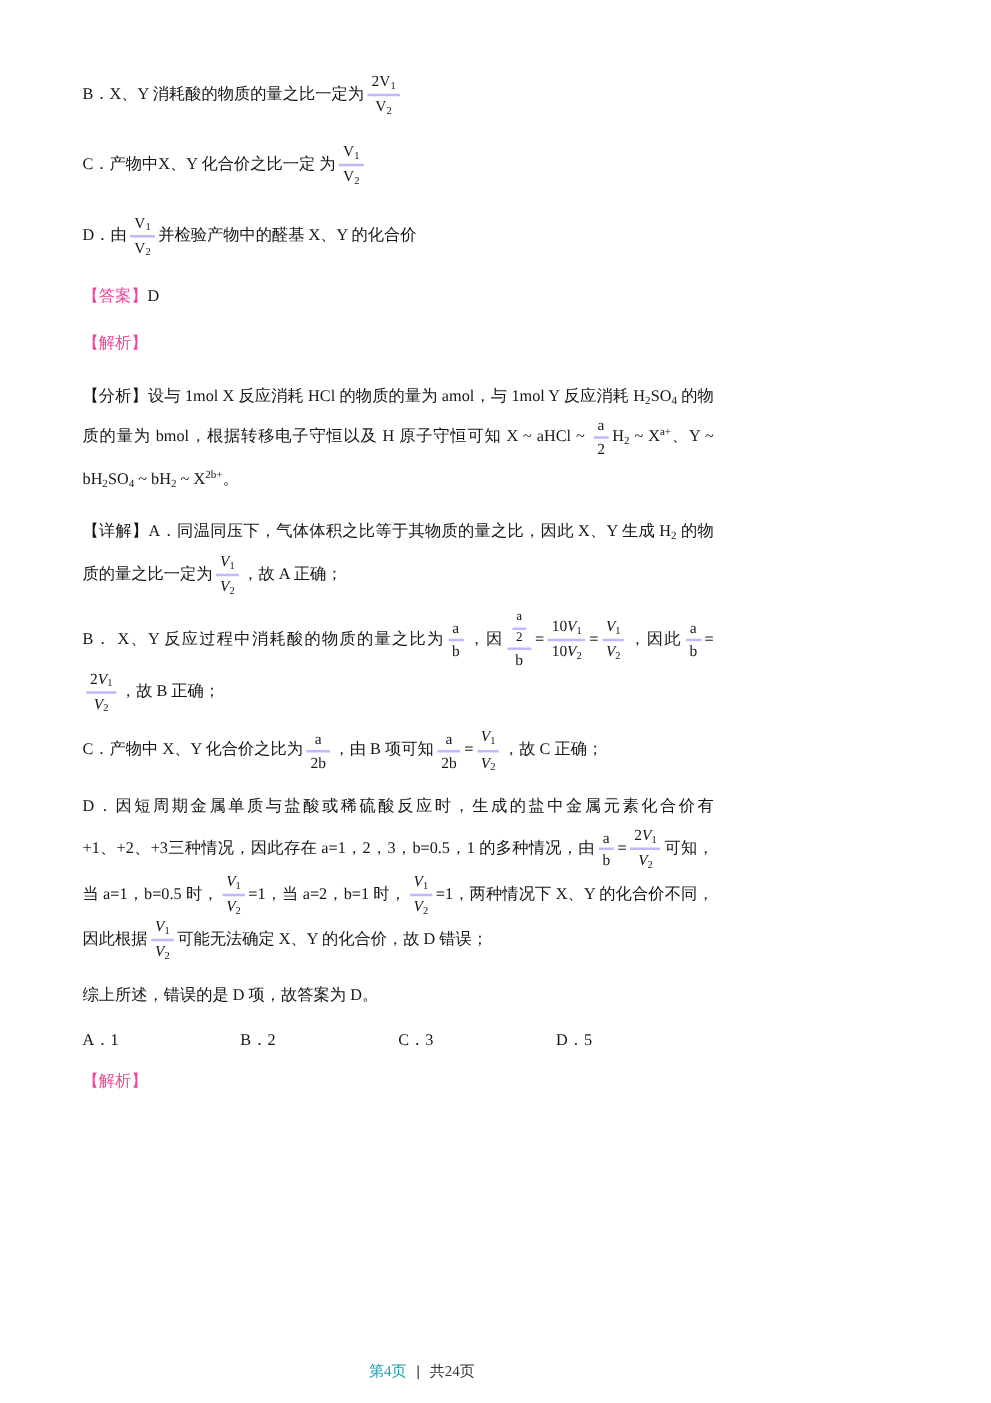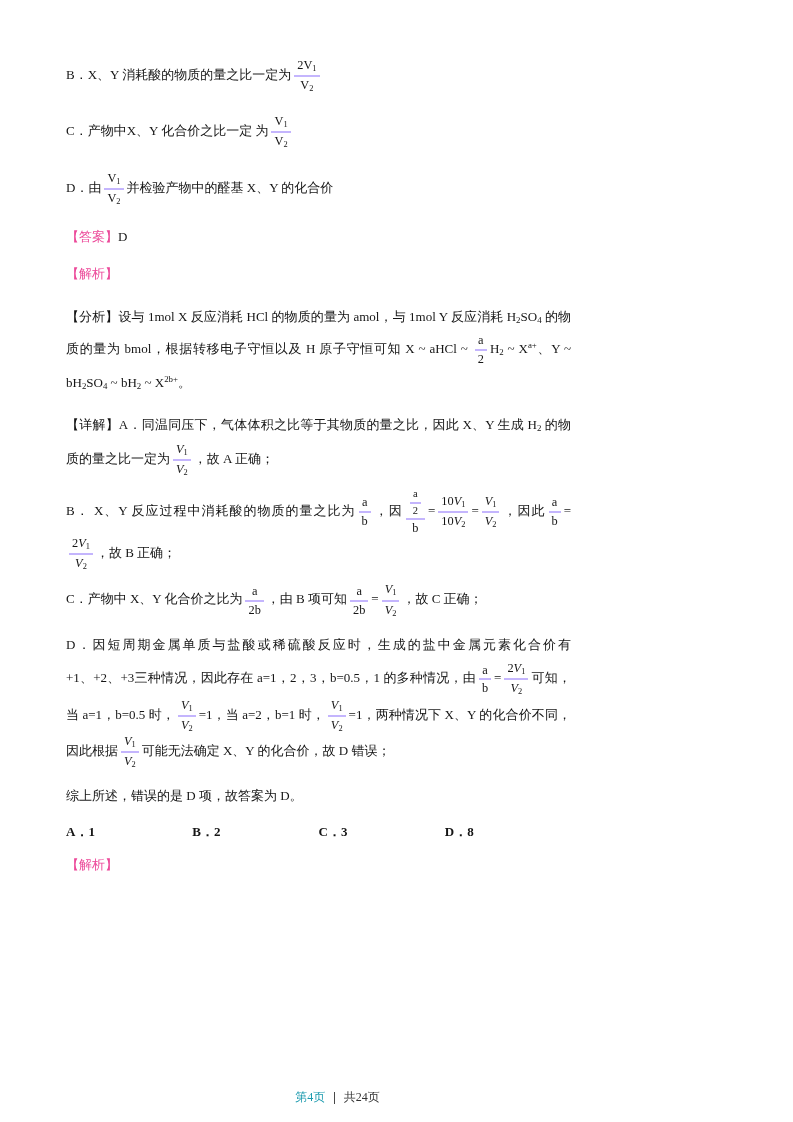--- a/index.html
+++ b/index.html
@@ -19,21 +19,21 @@
   i{font-family:"Liberation Serif","DejaVu Serif",serif;}
   sub{font-size:0.68em;vertical-align:-0.25em;}
   sup{font-size:0.68em;vertical-align:0.55em;}
   .frac{
     display:inline-block;vertical-align:middle;text-align:center;
     margin:0 3px;font-size:0.95em;line-height:1.2;
   }
   .frac .num{display:block;border-bottom:2px solid #c4b5fd;padding:0 3px 1px 3px;}
   .frac .den{display:block;padding:1px 3px 0 3px;}
   .frac .frac{font-size:0.85em;margin:0 1px;}
-  .options-row{display:flex;margin:6px 0 14px 0;font-weight:bold;}
+  .options-row{display:flex;margin:6px 0 14px 0;}
   .options-row .opt{width:25%;text-align:left;}
   .footer{
     position:absolute;left:0;right:0;bottom:16px;
     text-align:center;font-size:12px;color:#333;padding-left:40px;
   }
   .footer .sep{font-weight:bold;margin:0 8px;color:#222;}
   .footer .pg{color:#1b9aae;}
 </style>
 </head>
 <body>
@@ -49,21 +49,21 @@
     <div class="para"><span>【详解】A．同温同压下，气体体积之比等于其物质的量之比，因此 X、Y 生成 H</span><sub>2</sub><span> 的物质的量之比一定为</span><span class="frac"><span class="num"><i>V</i><sub>1</sub></span><span class="den"><i>V</i><sub>2</sub></span></span><span>，故 A 正确；</span></div>
     <div class="para"><span>B． X、Y 反应过程中消耗酸的物质的量之比为</span><span class="frac"><span class="num"><span>a</span></span><span class="den"><span>b</span></span></span><span>，因</span><span class="frac"><span class="num"><span class="frac"><span class="num"><span>a</span></span><span class="den"><span>2</span></span></span></span><span class="den"><span>b</span></span></span><span>=</span><span class="frac"><span class="num"><span>10</span><i>V</i><sub>1</sub></span><span class="den"><span>10</span><i>V</i><sub>2</sub></span></span><span>=</span><span class="frac"><span class="num"><i>V</i><sub>1</sub></span><span class="den"><i>V</i><sub>2</sub></span></span><span>，因此</span><span class="frac"><span class="num"><span>a</span></span><span class="den"><span>b</span></span></span><span>=</span><span class="frac"><span class="num"><span>2</span><i>V</i><sub>1</sub></span><span class="den"><i>V</i><sub>2</sub></span></span><span>，故 B 正确；</span></div>
     <div class="para"><span>C．产物中 X、Y 化合价之比为</span><span class="frac"><span class="num"><span>a</span></span><span class="den"><span>2b</span></span></span><span>，由 B 项可知</span><span class="frac"><span class="num"><span>a</span></span><span class="den"><span>2b</span></span></span><span>=</span><span class="frac"><span class="num"><i>V</i><sub>1</sub></span><span class="den"><i>V</i><sub>2</sub></span></span><span>，故 C 正确；</span></div>
     <div class="para"><span>D．因短周期金属单质与盐酸或稀硫酸反应时，生成的盐中金属元素化合价有+1、+2、+3三种情况，因此存在 a=1，2，3，b=0.5，1 的多种情况，由</span><span class="frac"><span class="num"><span>a</span></span><span class="den"><span>b</span></span></span><span>=</span><span class="frac"><span class="num"><span>2</span><i>V</i><sub>1</sub></span><span class="den"><i>V</i><sub>2</sub></span></span><span>可知，当 a=1，b=0.5 时，</span><span class="frac"><span class="num"><i>V</i><sub>1</sub></span><span class="den"><i>V</i><sub>2</sub></span></span><span>=1，当 a=2，b=1 时，</span><span class="frac"><span class="num"><i>V</i><sub>1</sub></span><span class="den"><i>V</i><sub>2</sub></span></span><span>=1，两种情况下 X、Y 的化合价不同，因此根据</span><span class="frac"><span class="num"><i>V</i><sub>1</sub></span><span class="den"><i>V</i><sub>2</sub></span></span><span>可能无法确定 X、Y 的化合价，故 D 错误；</span></div>
     <div class="para"><span>综上所述，错误的是 D 项，故答案为 D。</span></div>
 
     <div class="options-row">
       <span class="opt">A．1</span>
       <span class="opt">B．2</span>
       <span class="opt">C．3</span>
-      <span class="opt">D．8</span>
+      <span class="opt">D．5</span>
     </div>
 
     <div class="para answer"><span class="accent">【解析】</span></div>
   </div>
 
   <div class="footer">
     <span class="pg">第4页</span><span class="sep">|</span><span>共24页</span>
   </div>
 </div>
 

